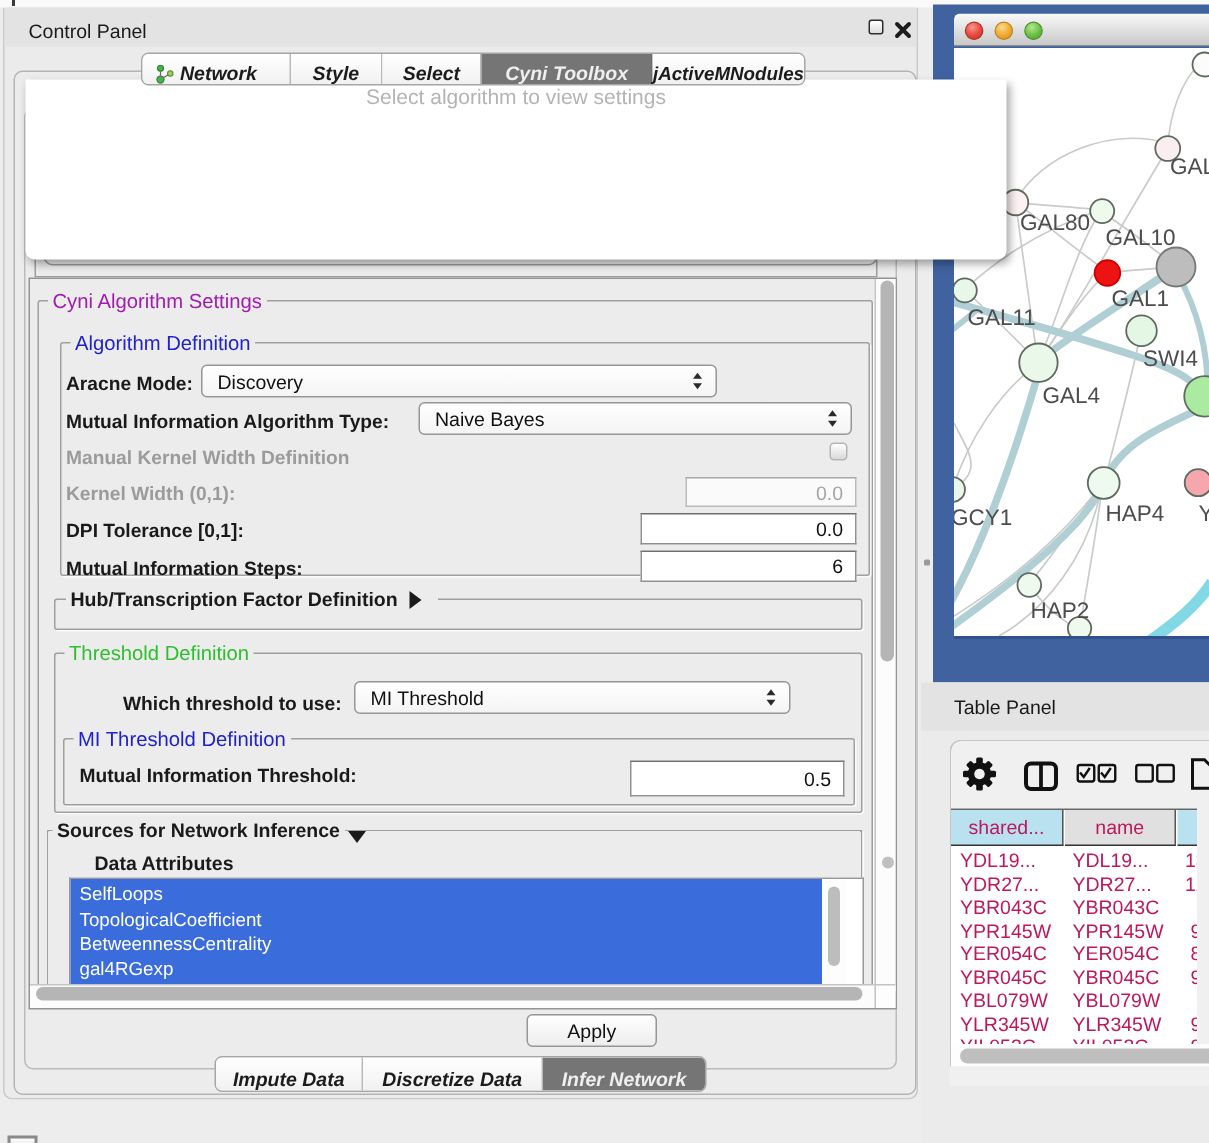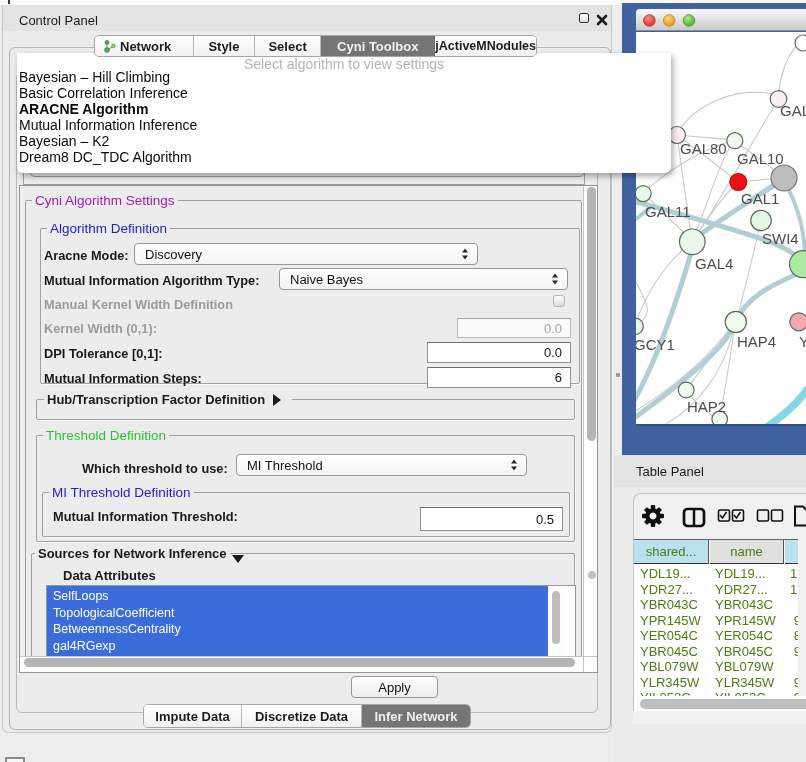--- a/index.html
+++ b/index.html
@@ -1,20 +1,20 @@
 <!DOCTYPE html>
 <html><head>
 <meta charset="utf-8">
 <style>
   * { margin:0; padding:0; box-sizing:border-box; }
   html,body { width:806px; height:762px; overflow:hidden; }
   body { background:#ededed; font-family:"Liberation Sans", sans-serif; position:relative; }
   .abs { position:absolute; }
   .seg { display:flex; background:#fff; border:1px solid #a6a6a6; border-radius:5px; overflow:hidden; font-size:13px; font-weight:bold; color:#1c1c1c; }
-  .seg > div { display:flex; align-items:center; justify-content:center; border-right:1px solid #b9b9b9; background:linear-gradient(#ffffff,#f1f1f1); }
+  .seg > div { display:flex; align-items:flex-end; justify-content:center; border-right:1px solid #b9b9b9; background:linear-gradient(#ffffff,#f1f1f1);font-style:italic; }
   .seg > div:last-child { border-right:none; }
   .seg > div.sel { background:#757575; color:#efefef; border-right-color:#6a6a6a; }
   .grp { position:absolute; border:1px solid #9f9f9f; border-radius:2px; box-shadow:1px 1px 0 rgba(255,255,255,0.75); }
   .grpt { position:absolute; top:-8px; left:6px; background:#ececec; padding:0 3px; font-size:13.5px; color:#a21caf; line-height:15px; white-space:nowrap; }
   .lbl { position:absolute; font-size:12.8px; font-weight:bold; color:#1a1a1a; white-space:nowrap; }
   .lbl.dis { color:#9b9b9b; }
   .combo { position:absolute; background:linear-gradient(#ffffff,#f4f4f4); border:1px solid #979797; border-radius:4px; font-size:13px; color:#111; display:flex; align-items:center; padding-left:10px; }
   .stepper { position:absolute; right:7px; top:50%; transform:translateY(-50%); width:9px; height:12px; }
   .inp { position:absolute; background:#fff; border:1px solid #919191; border-top-color:#6f6f6f; font-size:13px; color:#111; display:flex; align-items:center; justify-content:flex-end; padding-right:8px; }
   .inp.dis { background:#fafafa; border:1px solid #b9b9b9; border-top-color:#a8a8a8; color:#a4a4a4; }
@@ -132,28 +132,20 @@
         <path d="M3 4.5 L3 7.5 M4.5 9 L8 7" stroke="#666" stroke-width="0.8"></path>
       </svg>Network</div>
   <div style="width:62px;">Style</div>
   <div style="width:67.5px;">Select</div>
   <div class="sel" style="width:116px;">Cyni Toolbox</div>
   <div style="flex:1;font-size:12.5px;">jActiveMNodules</div>
 </div>
 
 <div class="abs" style="left:17px;top:53px;width:654px;height:120px;background:#fff;border-radius:0 0 6px 6px;box-shadow:2px 3px 6px rgba(0,0,0,0.35);font-size:14px;color:#0a0a0a;z-index:4;">
   <div style="text-align:center;color:#b4b4b4;padding-top:4px;height:15px;line-height:15px;">Select algorithm to view settings</div>
-  <div style="padding-left:2px;line-height:16px;padding-top:1px;">
-    Bayesian – Hill Climbing<br>
-    Basic Correlation Inference<br>
-    <b>ARACNE Algorithm</b><br>
-    Mutual Information Inference<br>
-    Bayesian – K2<br>
-    Dream8 DC_TDC Algorithm
-  </div>
 </div>
 
 <div class="abs" style="left:616px;top:373px;width:4px;height:4px;background:#9a9a9a;border-radius:1px;"></div>
 
 <div class="abs" style="left:622px;top:3px;width:184px;height:452px;background:#40639f;"></div>
 <div class="abs" style="left:636px;top:424px;width:170px;height:2px;background:#31508c;"></div>
 <div class="abs" style="left:636px;top:9px;width:170px;height:22px;background:linear-gradient(#f9f9f9,#c9c9c9);border-bottom:1px solid #8e8e8e;border-radius:4px 0 0 0;"></div>
 <svg class="abs" style="left:636px;top:9px;" width="170" height="22">
   <defs>
     <radialGradient id="rg" cx="0.4" cy="0.3" r="0.9">
@@ -270,21 +262,21 @@
       <rect x="78.5" y="7" width="11" height="11" rx="1.5" stroke-width="1.6"></rect>
         <rect x="92.5" y="7" width="11" height="11" rx="1.5" stroke-width="1.6"></rect>
       <rect x="117.5" y="7" width="11" height="11" rx="1.5" stroke-width="1.6"></rect>
         <rect x="131.5" y="7" width="11" height="11" rx="1.5" stroke-width="1.6"></rect>
       <path d="M155 3.5 h8 l5 5 v14 h-13 Z" stroke-width="2"></path>
     </g>
     <path d="M80 12 l2.5 3 4-6" stroke="#111" stroke-width="1.6" fill="none"></path>
     <path d="M94 12 l2.5 3 4-6" stroke="#111" stroke-width="1.6" fill="none"></path>
   </svg>
 
-  <div class="abs" style="left:20px;top:84px;width:164px;height:158px;background:#fff;font-size:13px;color:#4d7c0f;overflow:hidden;border-top:1px solid #666;">
+  <div class="abs" style="left:20px;top:84px;width:164px;height:158px;background:#fff;font-size:13px;color:#be185d;overflow:hidden;border-top:1px solid #666;">
     <div class="abs" style="left:0;top:0;width:75px;height:24px;background:#b9e1ef;border-right:1px solid #555;border-bottom:1px solid #333;text-align:center;line-height:24px;">shared...</div>
     <div class="abs" style="left:76px;top:0;width:74px;height:24px;background:#e0e0e0;border-right:1px solid #555;border-bottom:1px solid #333;text-align:center;line-height:24px;">name</div>
     <div class="abs" style="left:151px;top:0;width:21px;height:24px;background:#b9e1ef;border-bottom:1px solid #333;"></div>
     <div class="abs" style="left:6px;top:24px;line-height:15.5px;padding-top:2px;">YDL19...<br>YDR27...<br>YBR043C<br>YPR145W<br>YER054C<br>YBR045C<br>YBL079W<br>YLR345W<br>YIL053C</div>
     <div class="abs" style="left:81px;top:24px;line-height:15.5px;padding-top:2px;">YDL19...<br>YDR27...<br>YBR043C<br>YPR145W<br>YER054C<br>YBR045C<br>YBL079W<br>YLR345W<br>YIL053C</div>
     <div class="abs" style="left:156px;top:24px;line-height:15.5px;padding-top:2px;text-align:right;">13<br>12<br><br>9.<br>8.<br>9.<br><br>9.<br>9.</div>
   </div>
 
   <div class="abs" style="left:20px;top:241px;width:172px;height:15px;background:#fdfdfd;"></div>
   <div class="abs" style="left:26px;top:244px;width:166px;height:10px;background:#bfbfbf;border-radius:5px 0 0 5px;"></div>

